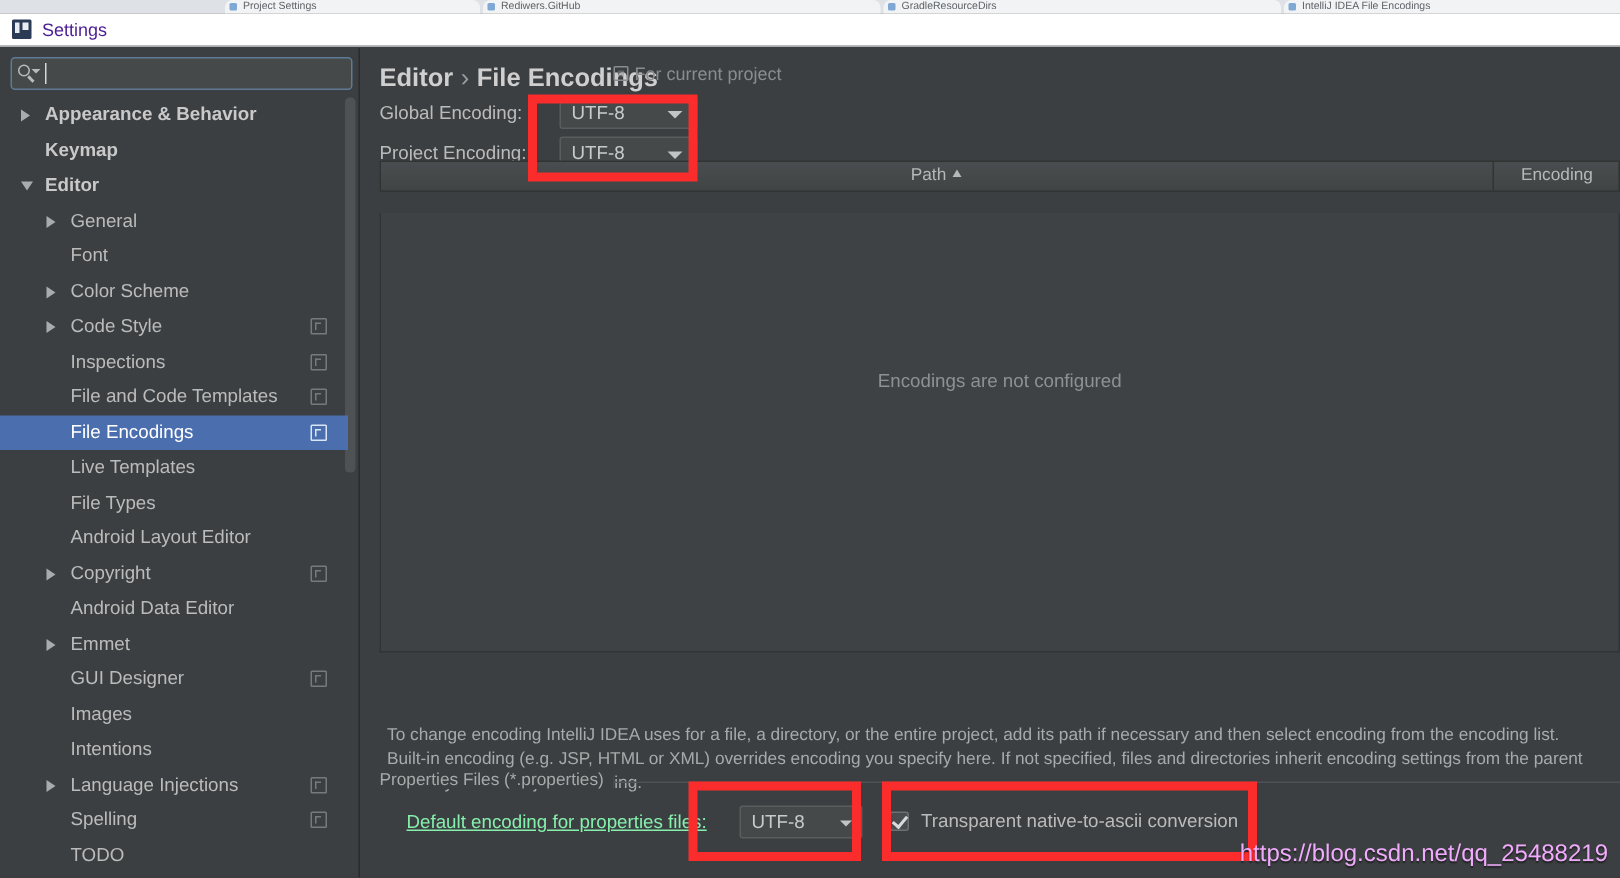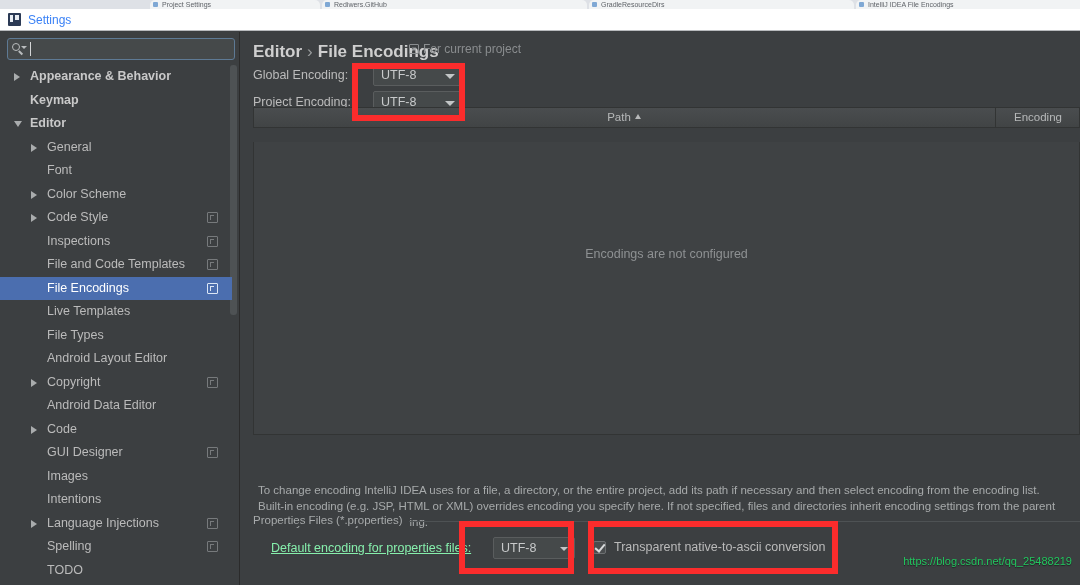--- a/index.html
+++ b/index.html
@@ -80,21 +80,21 @@
     content: "";
     position: absolute;
     left: 7px; top: 2px;
     width: 4px; height: 5px;
     background: #e8edf3;
   }
   .titlebar .tb-title {
     position: absolute;
     left: 28px; top: 3px;
     font-size: 12px;
-    color: #3b82f6;
+    color: #4c1d95;
     line-height: 16px;
   }
 
   
   .sidebar {
     position: absolute;
     left: 0; top: 32px;
     width: 240px; height: 553px;
     background: #3c3f41;
     border-right: 1px solid #2b2b2b;
@@ -426,23 +426,23 @@
     position: absolute;
     border: 6px solid #fb2c2c;
     box-sizing: border-box;
     pointer-events: none;
     z-index: 30;
   }
 
   
   .watermark {
     position: absolute;
-    right: 8px; bottom: 18px;
-    font-size: 11px;
-    color: #22c55e;
+    right: 8px; bottom: 6px;
+    font-size: 16px;
+    color: #f0abfc;
     white-space: nowrap;
     z-index: 40;
     text-shadow: 0 1px 1px rgba(0,0,0,0.5);
   }
 </style>
 </head>
 <body>
 
 <div id="app">
 
@@ -525,21 +525,21 @@
       <div class="tree-item depth2">
         <span class="arrow right"></span>
         <span class="ti-label">Copyright</span>
         <span class="scope-icon"></span>
       </div>
       <div class="tree-item depth2">
         <span class="ti-label">Android Data Editor</span>
       </div>
       <div class="tree-item depth2">
         <span class="arrow right"></span>
-        <span class="ti-label">Code</span>
+        <span class="ti-label">Emmet</span>
       </div>
       <div class="tree-item depth2">
         <span class="ti-label">GUI Designer</span>
         <span class="scope-icon"></span>
       </div>
       <div class="tree-item depth2">
         <span class="ti-label">Images</span>
       </div>
       <div class="tree-item depth2">
         <span class="ti-label">Intentions</span>

